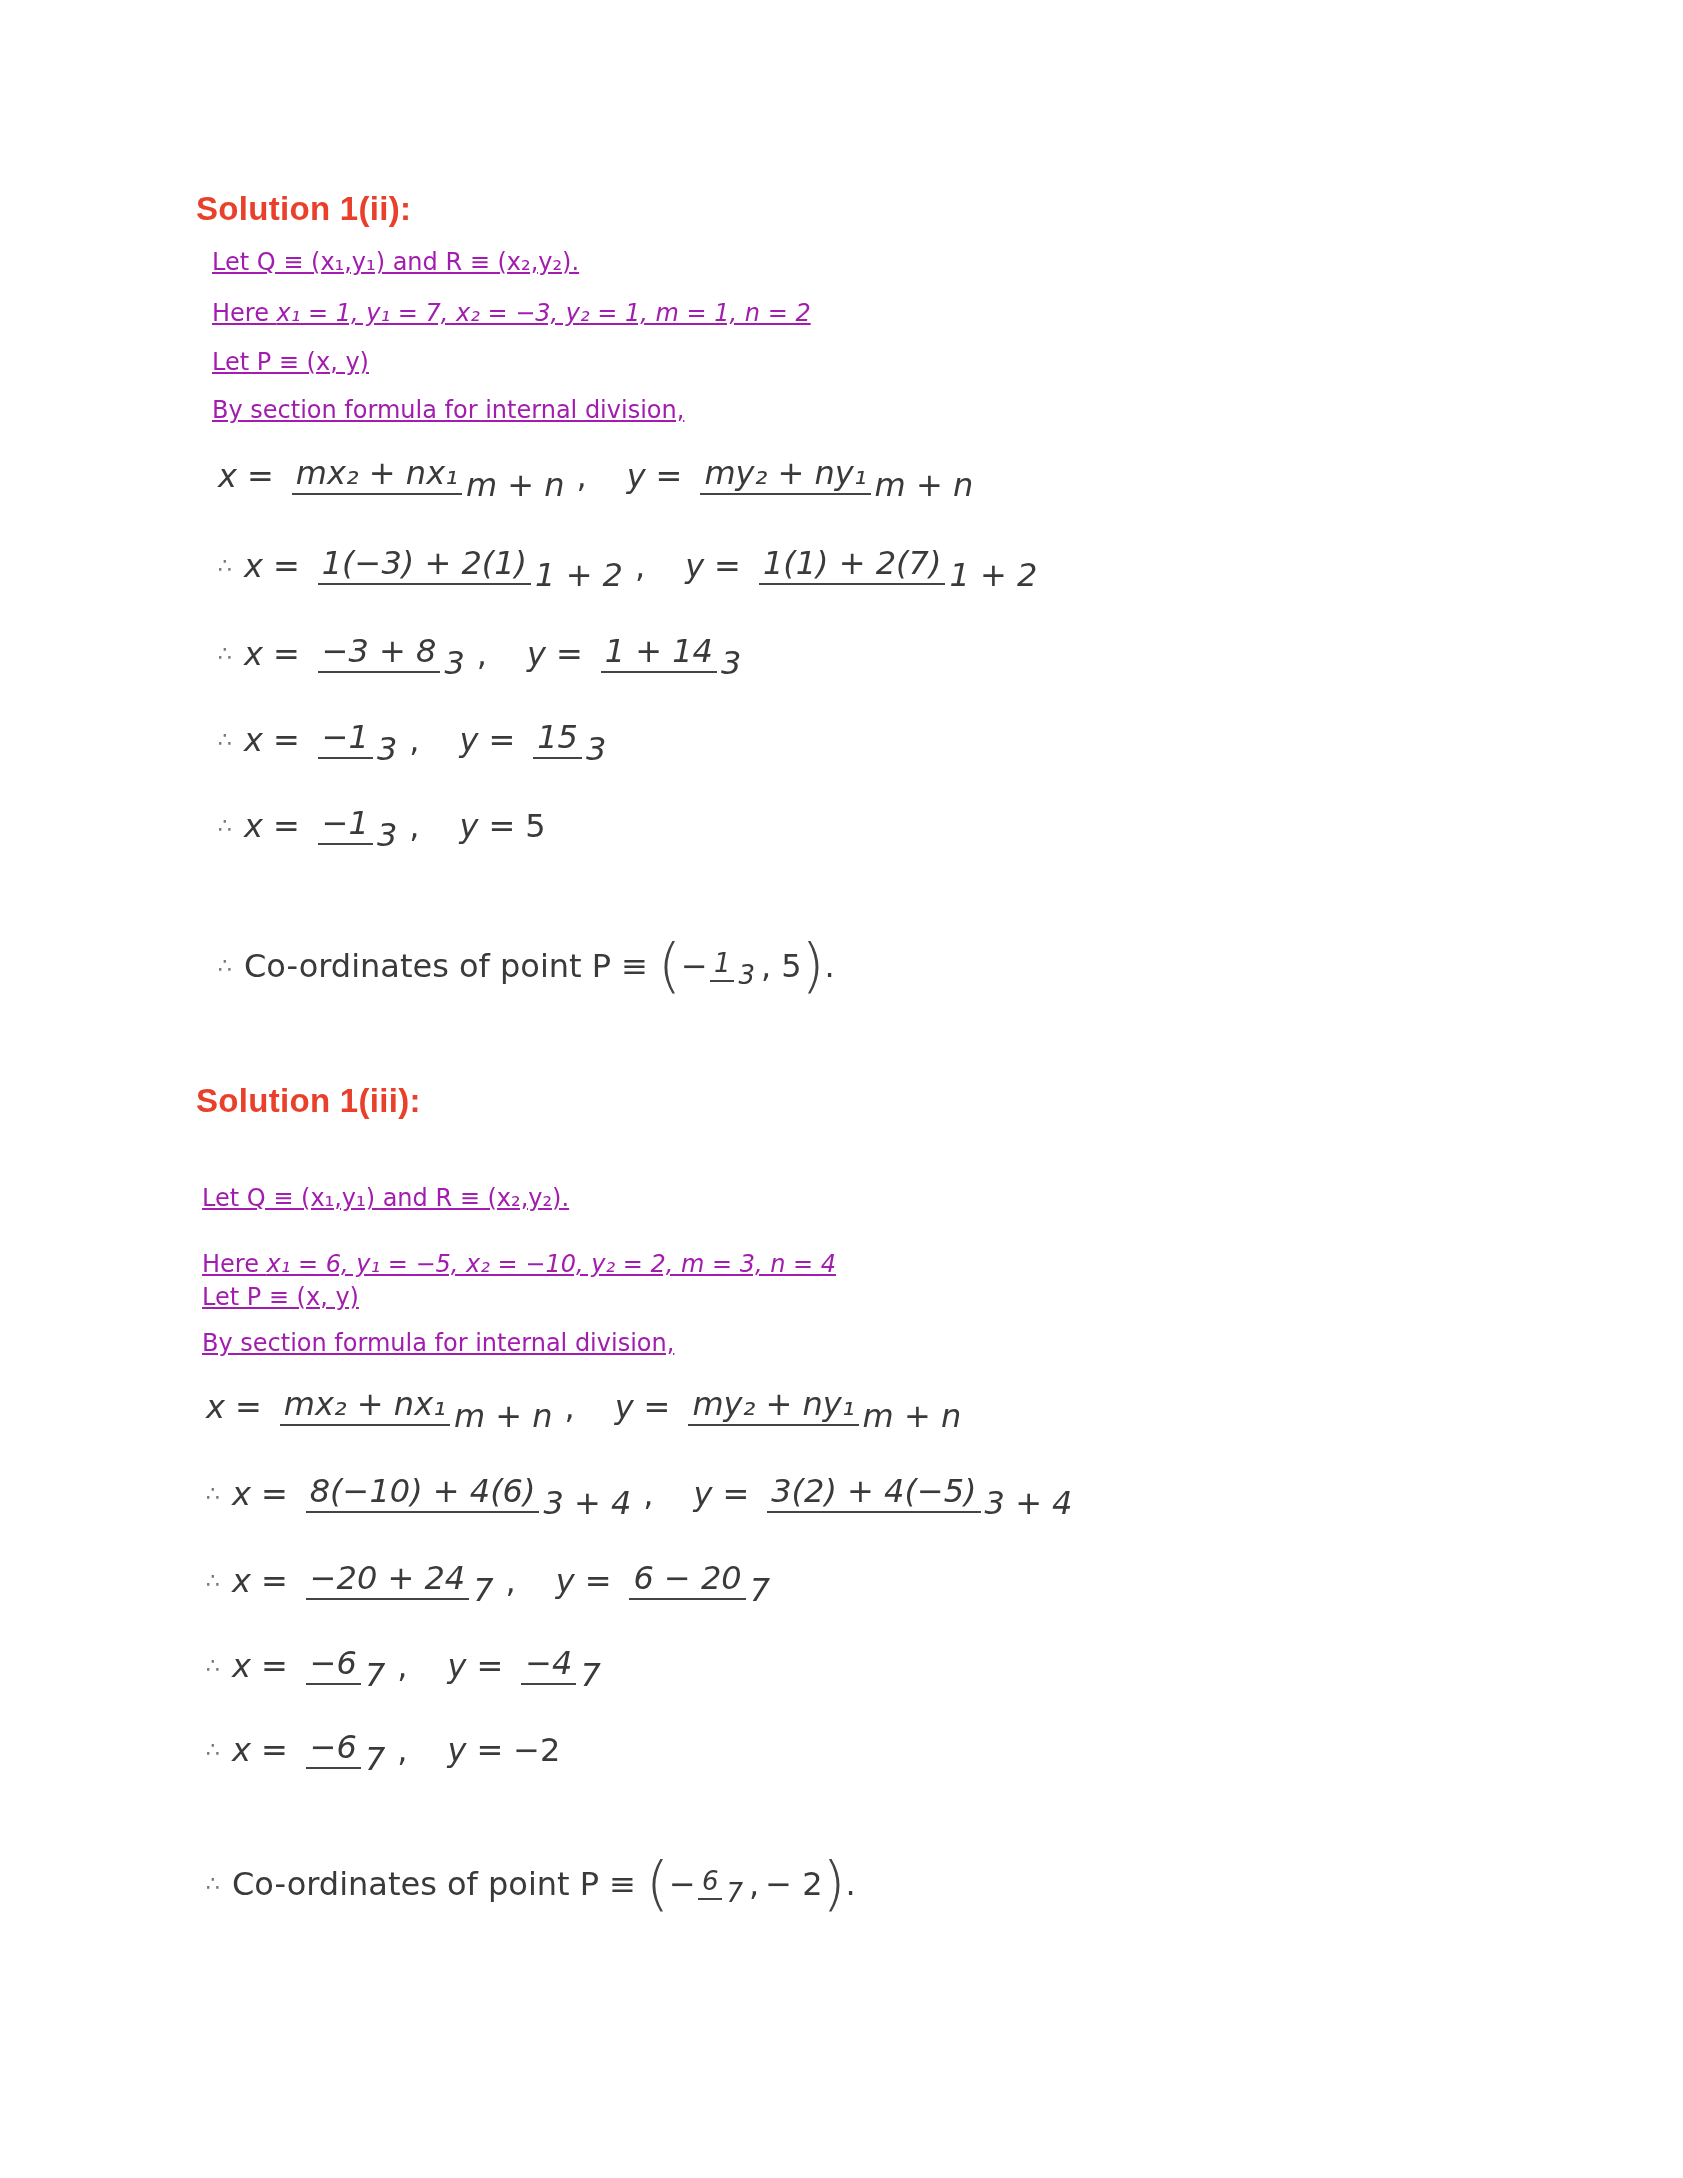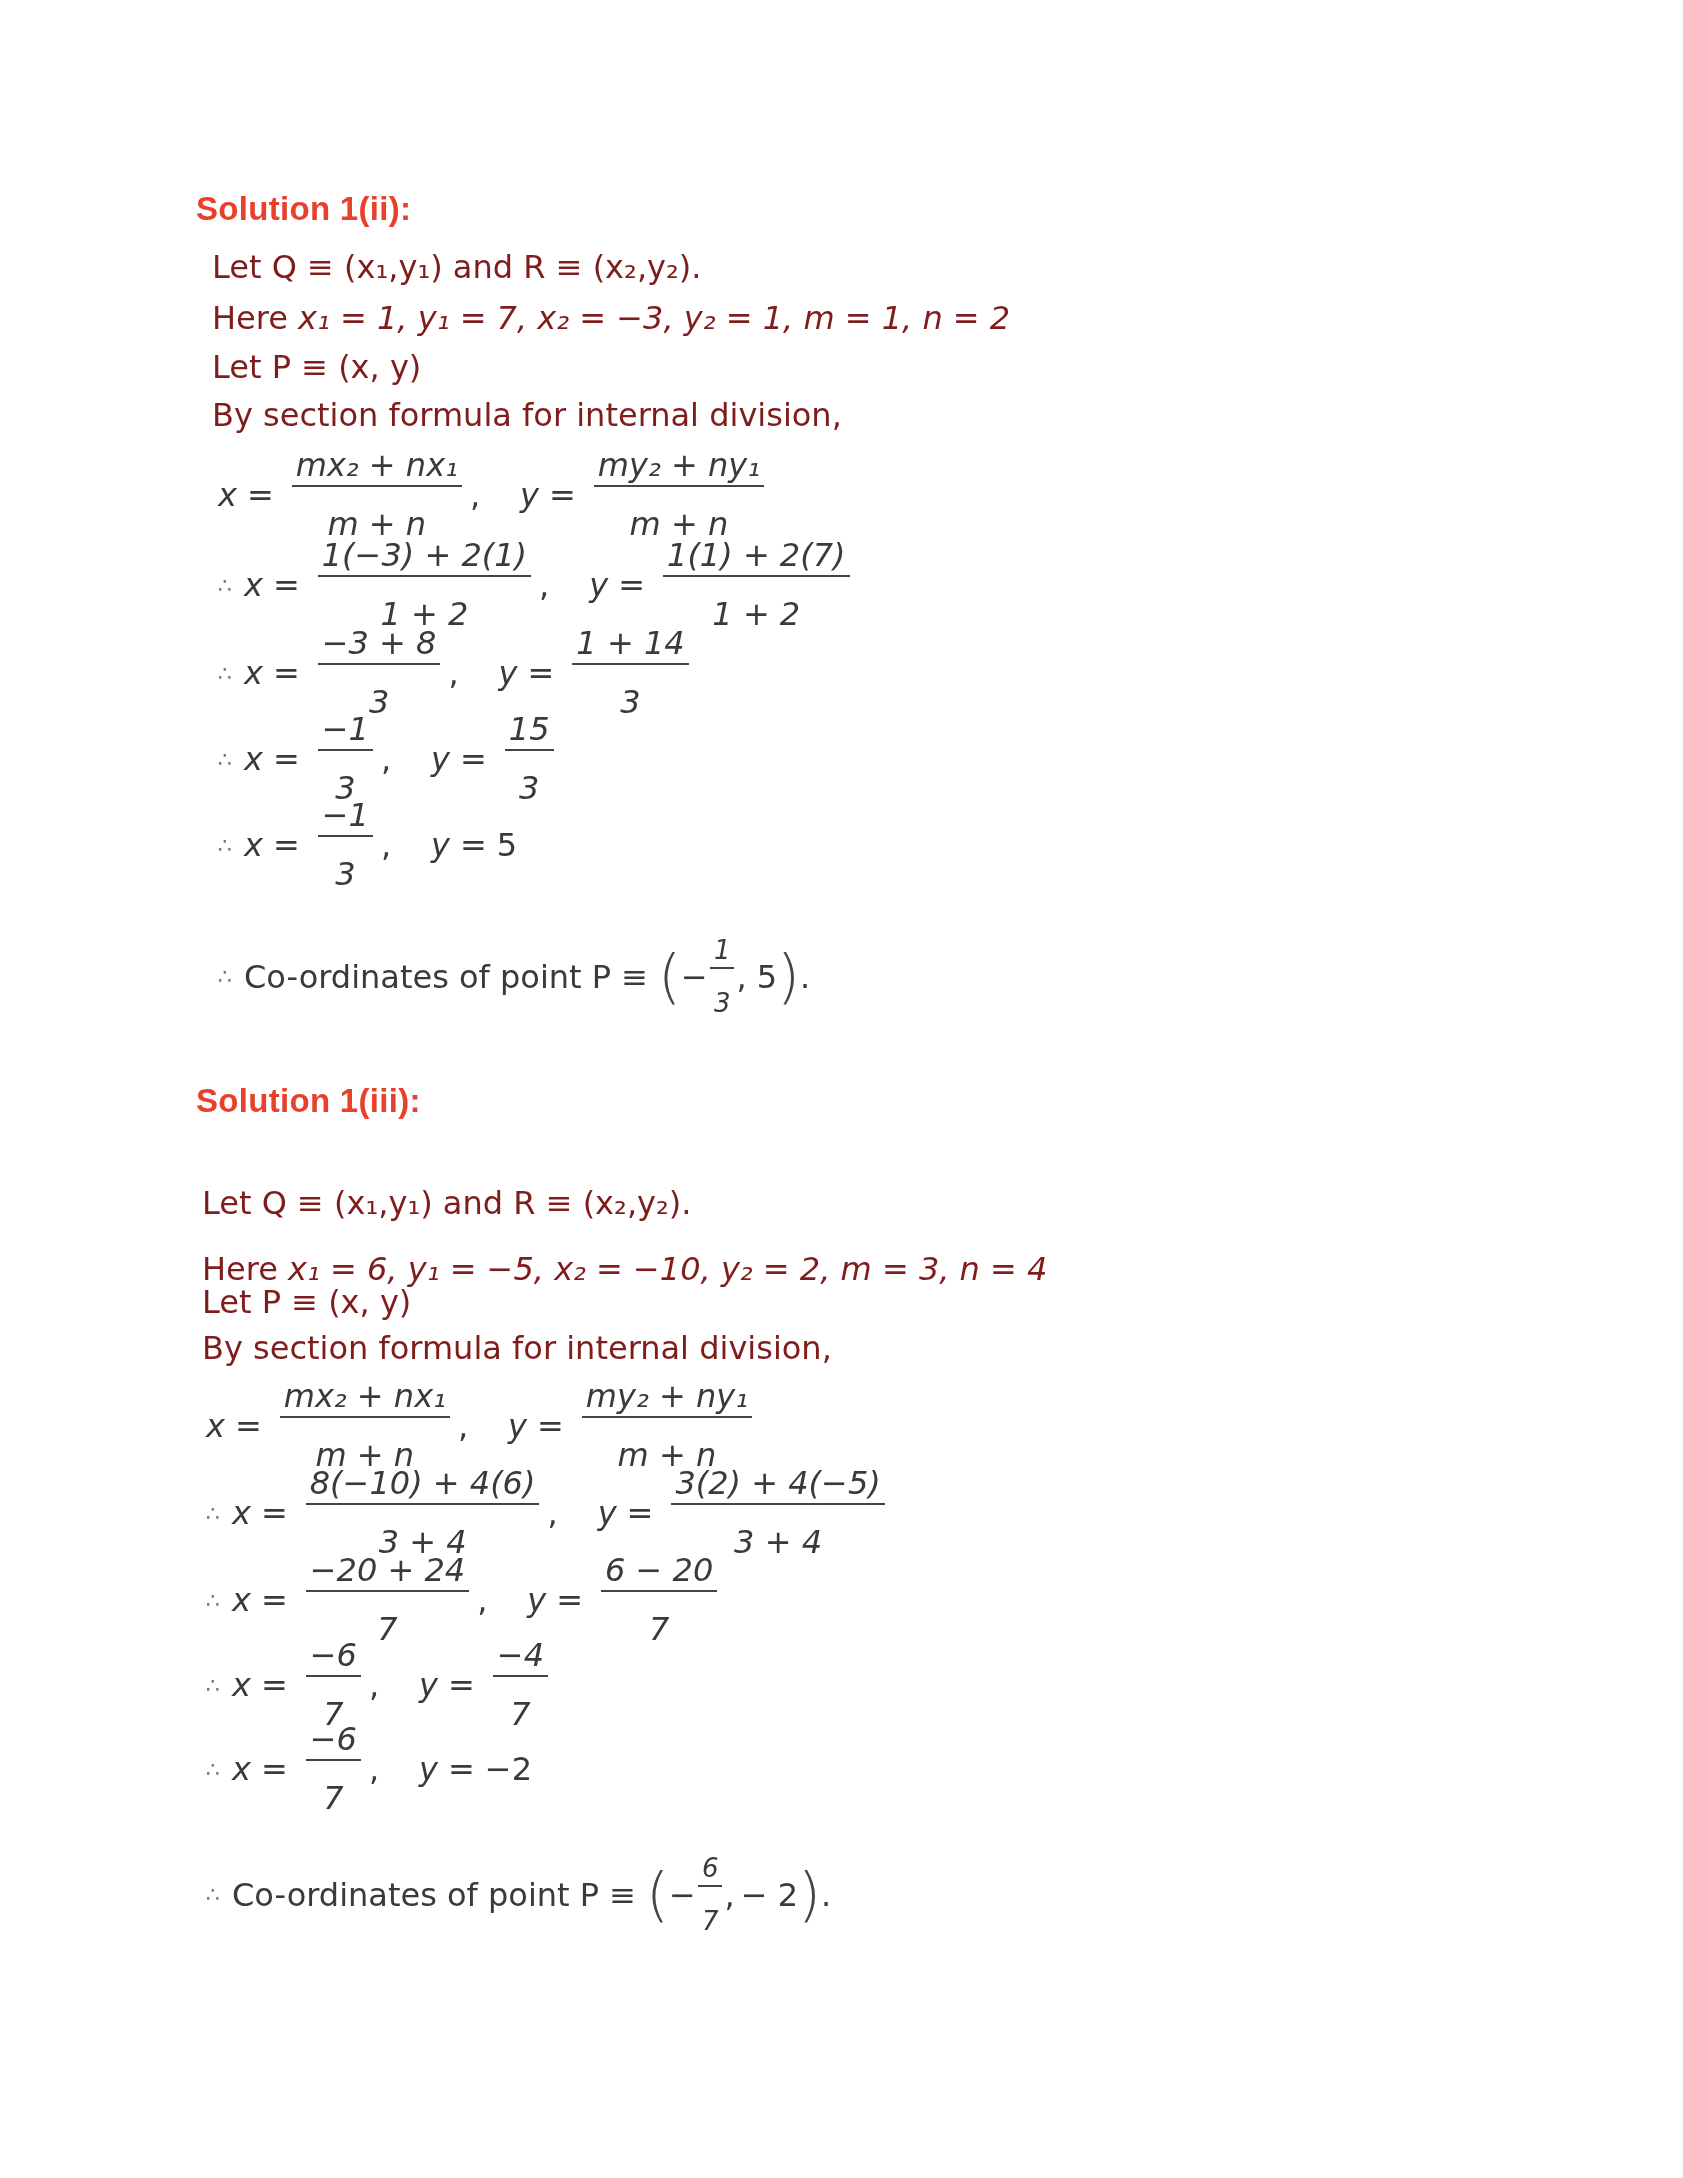--- a/index.html
+++ b/index.html
@@ -1,24 +1,24 @@
 <!DOCTYPE html>
 <html><head>
 <meta charset="utf-8">
 <style>
   html, body { margin: 0; padding: 0; background: #ffffff; }
   body { width: 1683px; height: 2178px; position: relative; overflow: hidden;
          font-family: "DejaVu Sans", sans-serif; color: #333333; }
   .heading { position: absolute; left: 196px; font-family: "Liberation Sans", sans-serif;
              font-weight: bold; font-size: 33px; color: #e8402a; letter-spacing: 0.3px; }
-  .line { position: absolute; font-size: 32px; white-space: nowrap; color: #7f1d1d; }
+  .line { position: absolute; font-size: 24px; white-space: nowrap; color: #a21caf; text-decoration: underline; }
   .it { font-style: italic; }
   .row { position: absolute; display: flex; align-items: center; white-space: nowrap;
          font-size: 32px; color: #3a3a3a; }
-  .frac { display: inline-flex; flex-direction: column; align-items: center; margin: 0 8px; font-style: italic; }
+  .frac { display: inline-flex; flex-direction: row; align-items: center; margin: 0 8px; font-style: italic; }
   .frac .num { padding: 0 4px 2px; border-bottom: 2.5px solid #444; line-height: 1.1; }
   .frac .den { padding: 20px 4px 0; line-height: 1.1; }
   .gap { display: inline-block; width: 40px; }
   .therefore { font-size: 22px; color: #777; margin-right: 12px; }
   .eq { margin: 0 10px; }
   .paren { font-size: 59px; font-weight: 200; line-height: 1; color: #444; }
   .small-frac { font-size: 26px; }
 </style>
 </head>
 <body>

